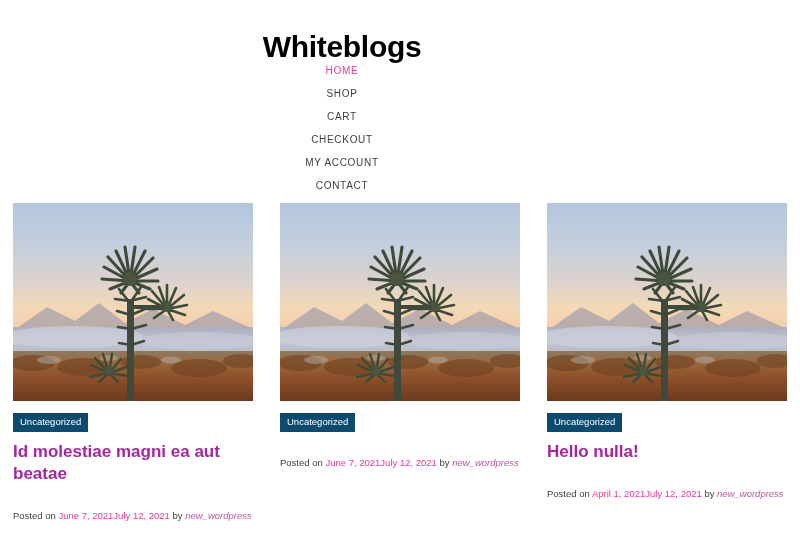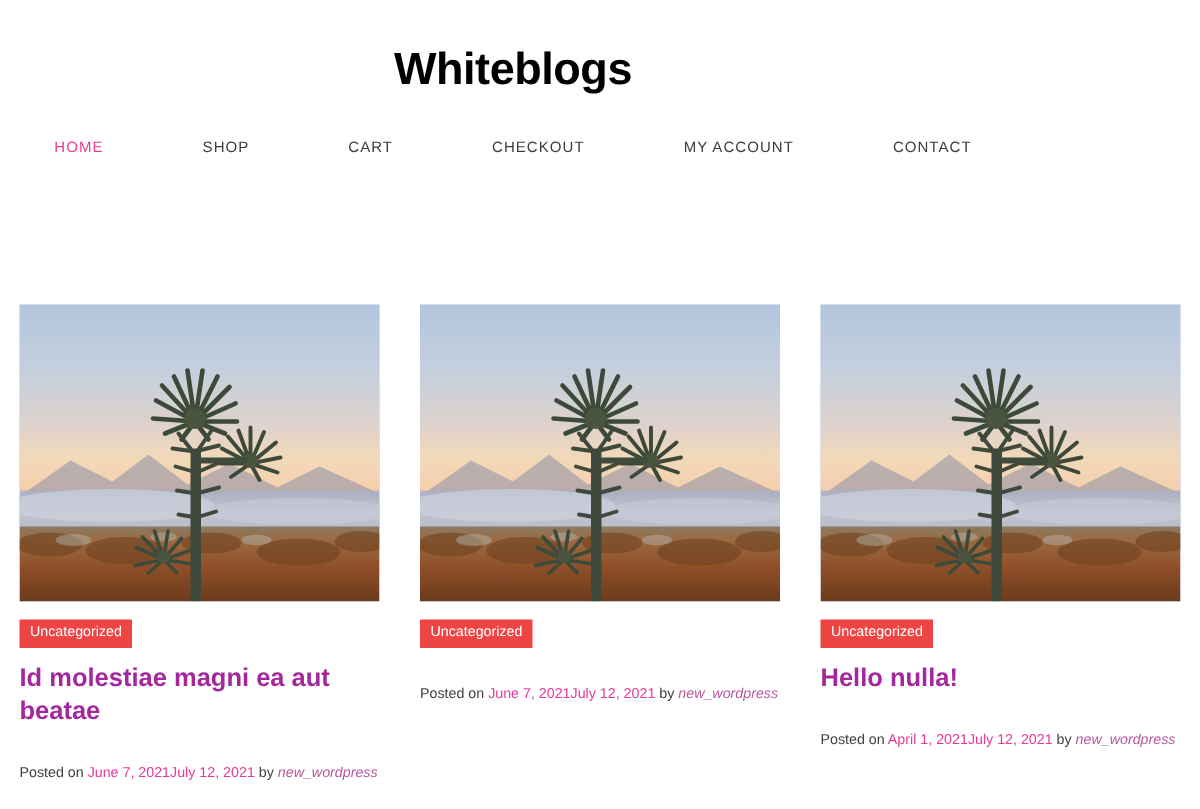--- a/index.html
+++ b/index.html
@@ -25,25 +25,25 @@
   }
   .site-tagline {
     font-size: 11px;
     color: #404040;
     margin-top: 11px;
     font-weight: 400;
   }
 
   
   .main-nav {
-    margin-top: 28px;
     display: flex;
     justify-content: center;
     align-items: center;
     gap: 12px;
+    flex-direction: column;
   }
   .nav-item {
     font-size: 10px;
     letter-spacing: 0.7px;
     color: #3d3d3d;
     text-transform: uppercase;
     text-decoration: none;
     padding: 0 27px;
     white-space: nowrap;
     cursor: pointer;
@@ -67,21 +67,21 @@
     position: relative;
     overflow: hidden;
     display: block;
     cursor: pointer;
     background: #b9c4d4;
   }
   .thumb svg { display: block; width: 240px; height: 198px; }
 
   .cat-badge {
     display: inline-block;
-    background: #ef4444;
+    background: #0c4a6e;
     color: #ffffff;
     font-size: 9.5px;
     line-height: 1;
     padding: 4px 7px 5px 7px;
     margin-top: 12px;
     cursor: pointer;
   }
   .post-title {
     margin-top: 9px;
     font-size: 17px;

